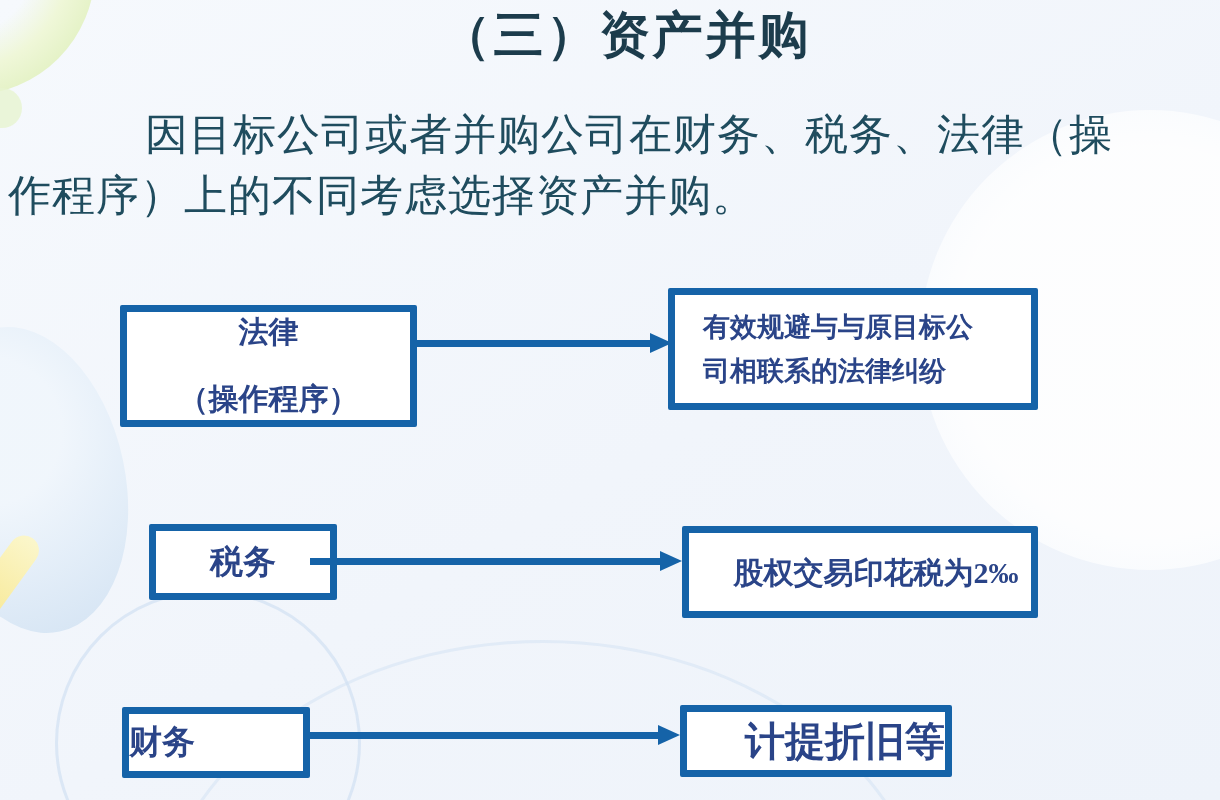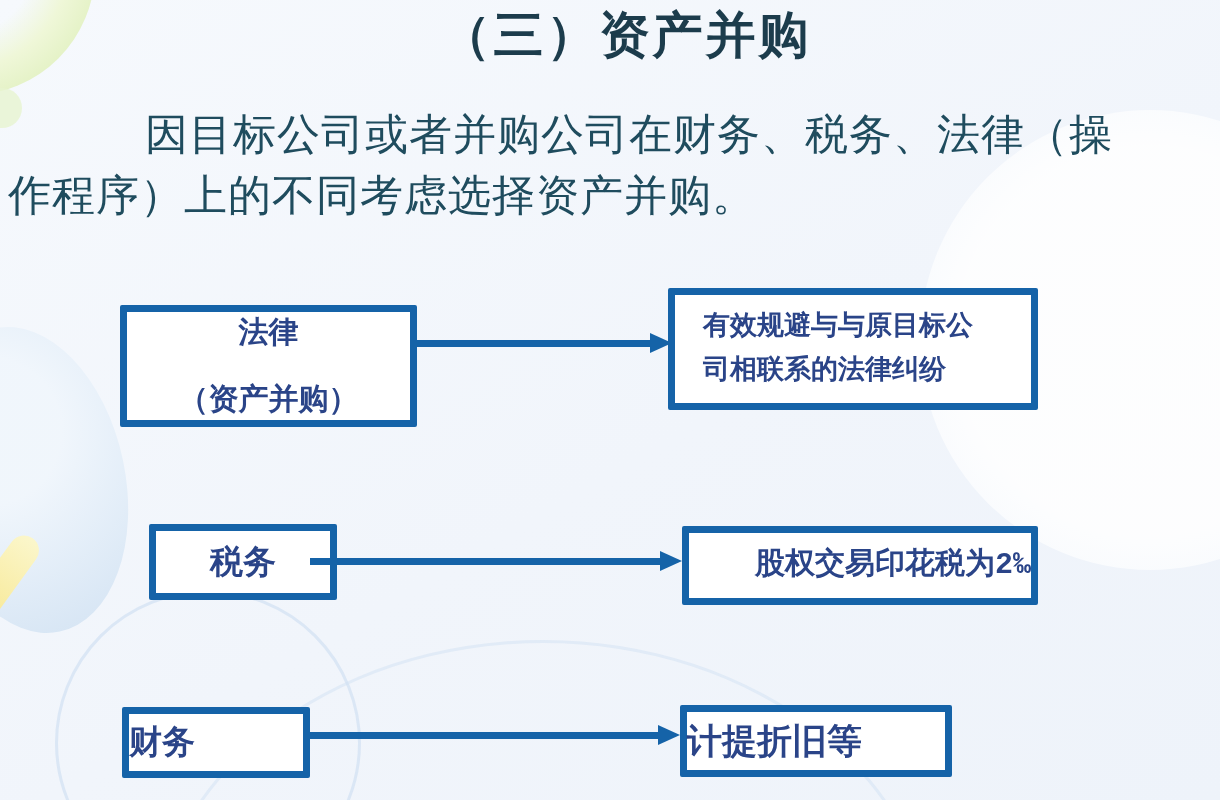--- a/index.html
+++ b/index.html
@@ -87,30 +87,29 @@
     position: absolute;
     box-sizing: border-box;
     background: #ffffff;
     border: 7px solid #1563a8;
     border-radius: 2px;
     display: flex;
     flex-direction: column;
     justify-content: center;
     color: #2a4488;
     font-weight: bold;
-    font-family: Liberation Mono, monospace;
   }
   .box .box-line { width: 100%; }
 
   .box-law       { left: 120px; top: 305px; width: 297px; height: 122px; text-align: center; font-size: 30px; row-gap: 26px; color: #2a4488; }
   .box-law-note  { left: 668px; top: 288px; width: 370px; height: 122px; font-size: 27px; line-height: 44px; padding-left: 28px; text-align: left; }
   .box-tax       { left: 122px; top: 524px; width: 188px; height: 76px;  text-align: center; font-size: 33px; margin-left: 27px; }
-  .box-tax-note  { left: 682px; top: 526px; width: 356px; height: 79px;  font-size: 30px; line-height: 39px; padding-left: 32px; text-align: right; }
+  .box-tax-note  { left: 682px; top: 526px; width: 356px; height: 92px;  font-size: 30px; line-height: 39px; padding-left: 32px; text-align: center; }
   .box-finance   { left: 122px; top: 707px; width: 188px; height: 71px;  text-align: left; font-size: 33px; }
-  .box-finance-note { left: 680px; top: 705px; width: 272px; height: 72px; text-align: left; font-size: 35px; }
+  .box-finance-note { left: 680px; top: 705px; width: 272px; height: 72px; text-align: right; font-size: 40px; }
 
   .arrow-line {
     position: absolute;
     height: 7px;
     background: #1563a8;
   }
   .arrow-head {
     position: absolute;
     width: 0; height: 0;
     border-top: 10px solid transparent;
@@ -141,21 +140,21 @@
 
     <h1 class="title">（三）资产并购</h1>
 
     <div class="paragraph">
       <div class="p-line1">因目标公司或者并购公司在财务、税务、法律（操</div>
       <div class="p-line2">作程序）上的不同考虑选择资产并购。</div>
     </div>
 
     <div class="box box-law">
       <div class="box-line">法律</div>
-      <div class="box-line">（资产并购）</div>
+      <div class="box-line">（操作程序）</div>
     </div>
     <div class="arrow-line arrow1-line"></div>
     <div class="arrow-head arrow1-head"></div>
     <div class="box box-law-note">
       <div class="box-line">有效规避与与原目标公</div>
       <div class="box-line">司相联系的法律纠纷</div>
     </div>
 
     <div class="box box-tax">
       <div class="box-line">税务</div>

